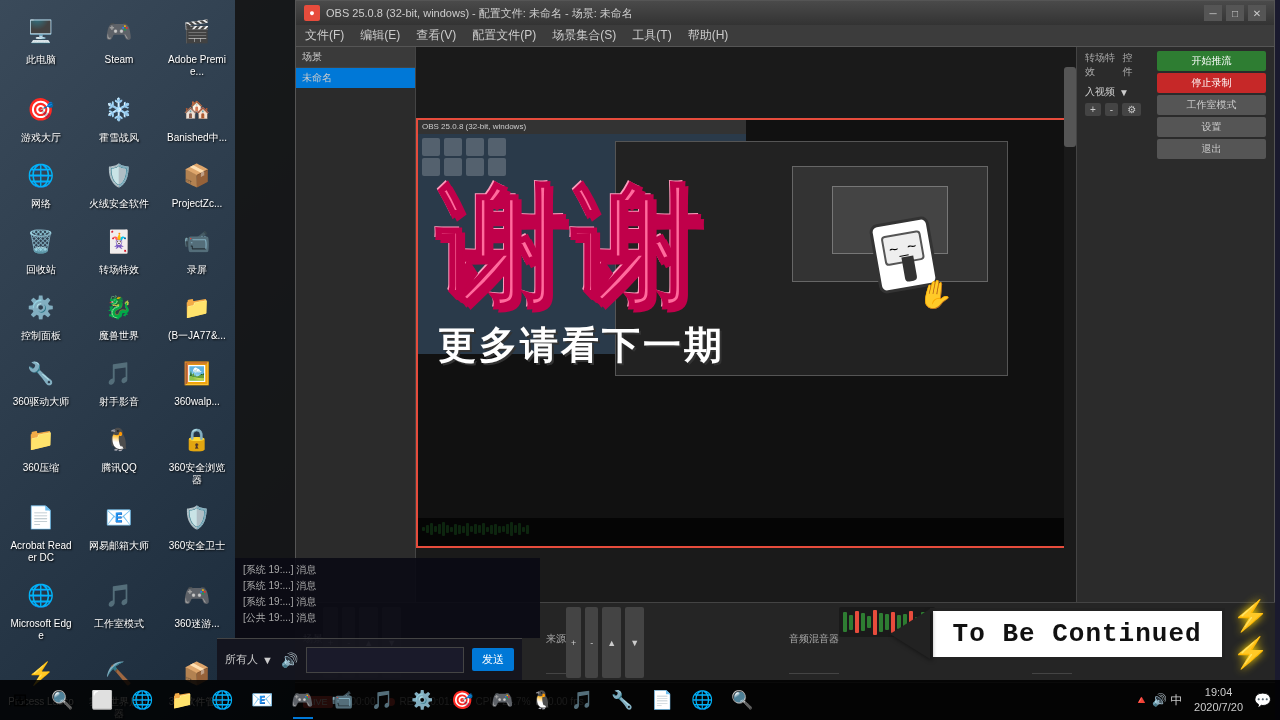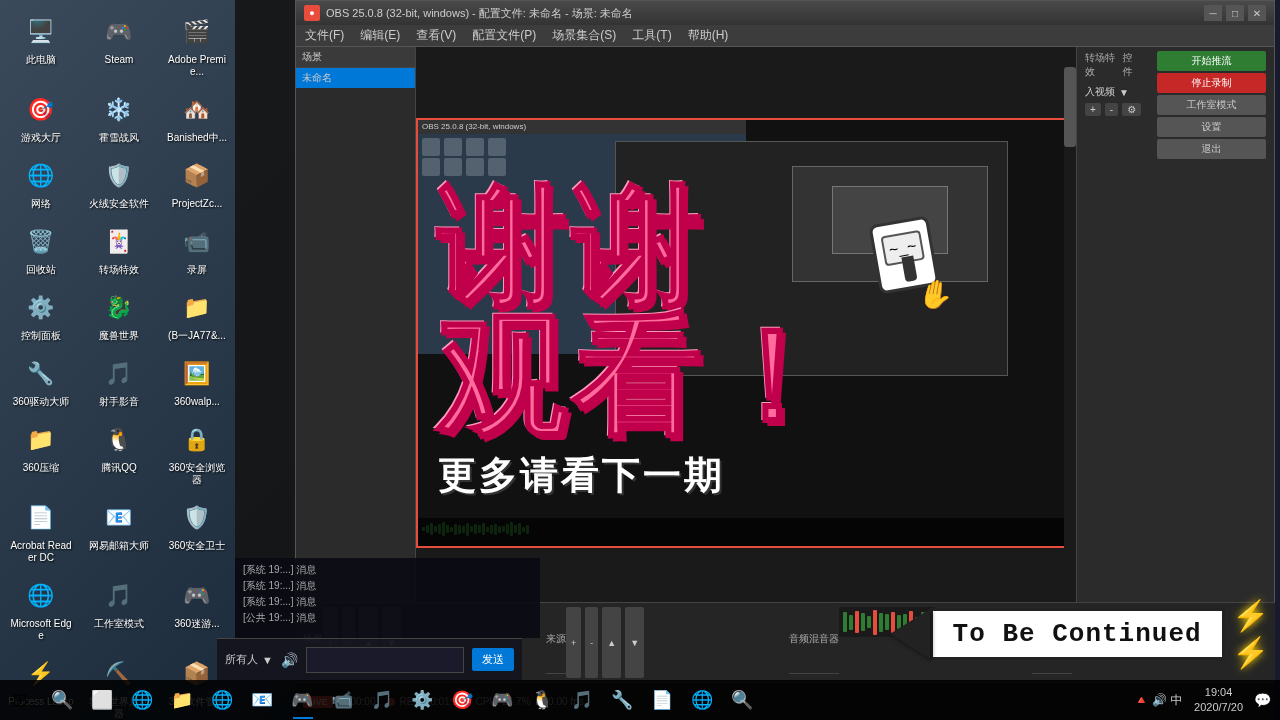--- a/index.html
+++ b/index.html
@@ -905,21 +905,20 @@
               <div class="wave-bar" style="height: 8px;"></div>
               <div class="wave-bar" style="height: 12px;"></div>
               <div class="wave-bar" style="height: 5px;"></div>
               <div class="wave-bar" style="height: 9px;"></div>
             </div>
         </div>
 
         <div class="chinese-overlay">
           <div class="chinese-main-text">
             <span>谢谢</span><br>
-            <span>观看！</span>
           </div>
           <div class="chinese-sub-text">更多请看下一期</div>
         </div>
 
         <div class="robot-mascot">
           <div class="robot-body">
             <div class="robot-face">~_~</div>
             <div class="robot-tie"></div>
             <div class="robot-hand">✋</div>
           </div>

